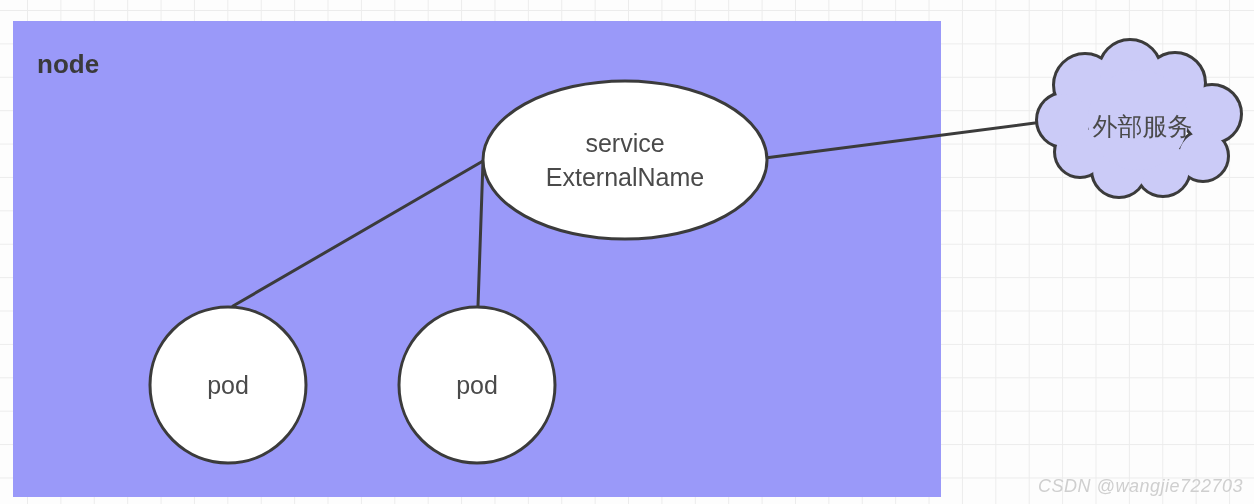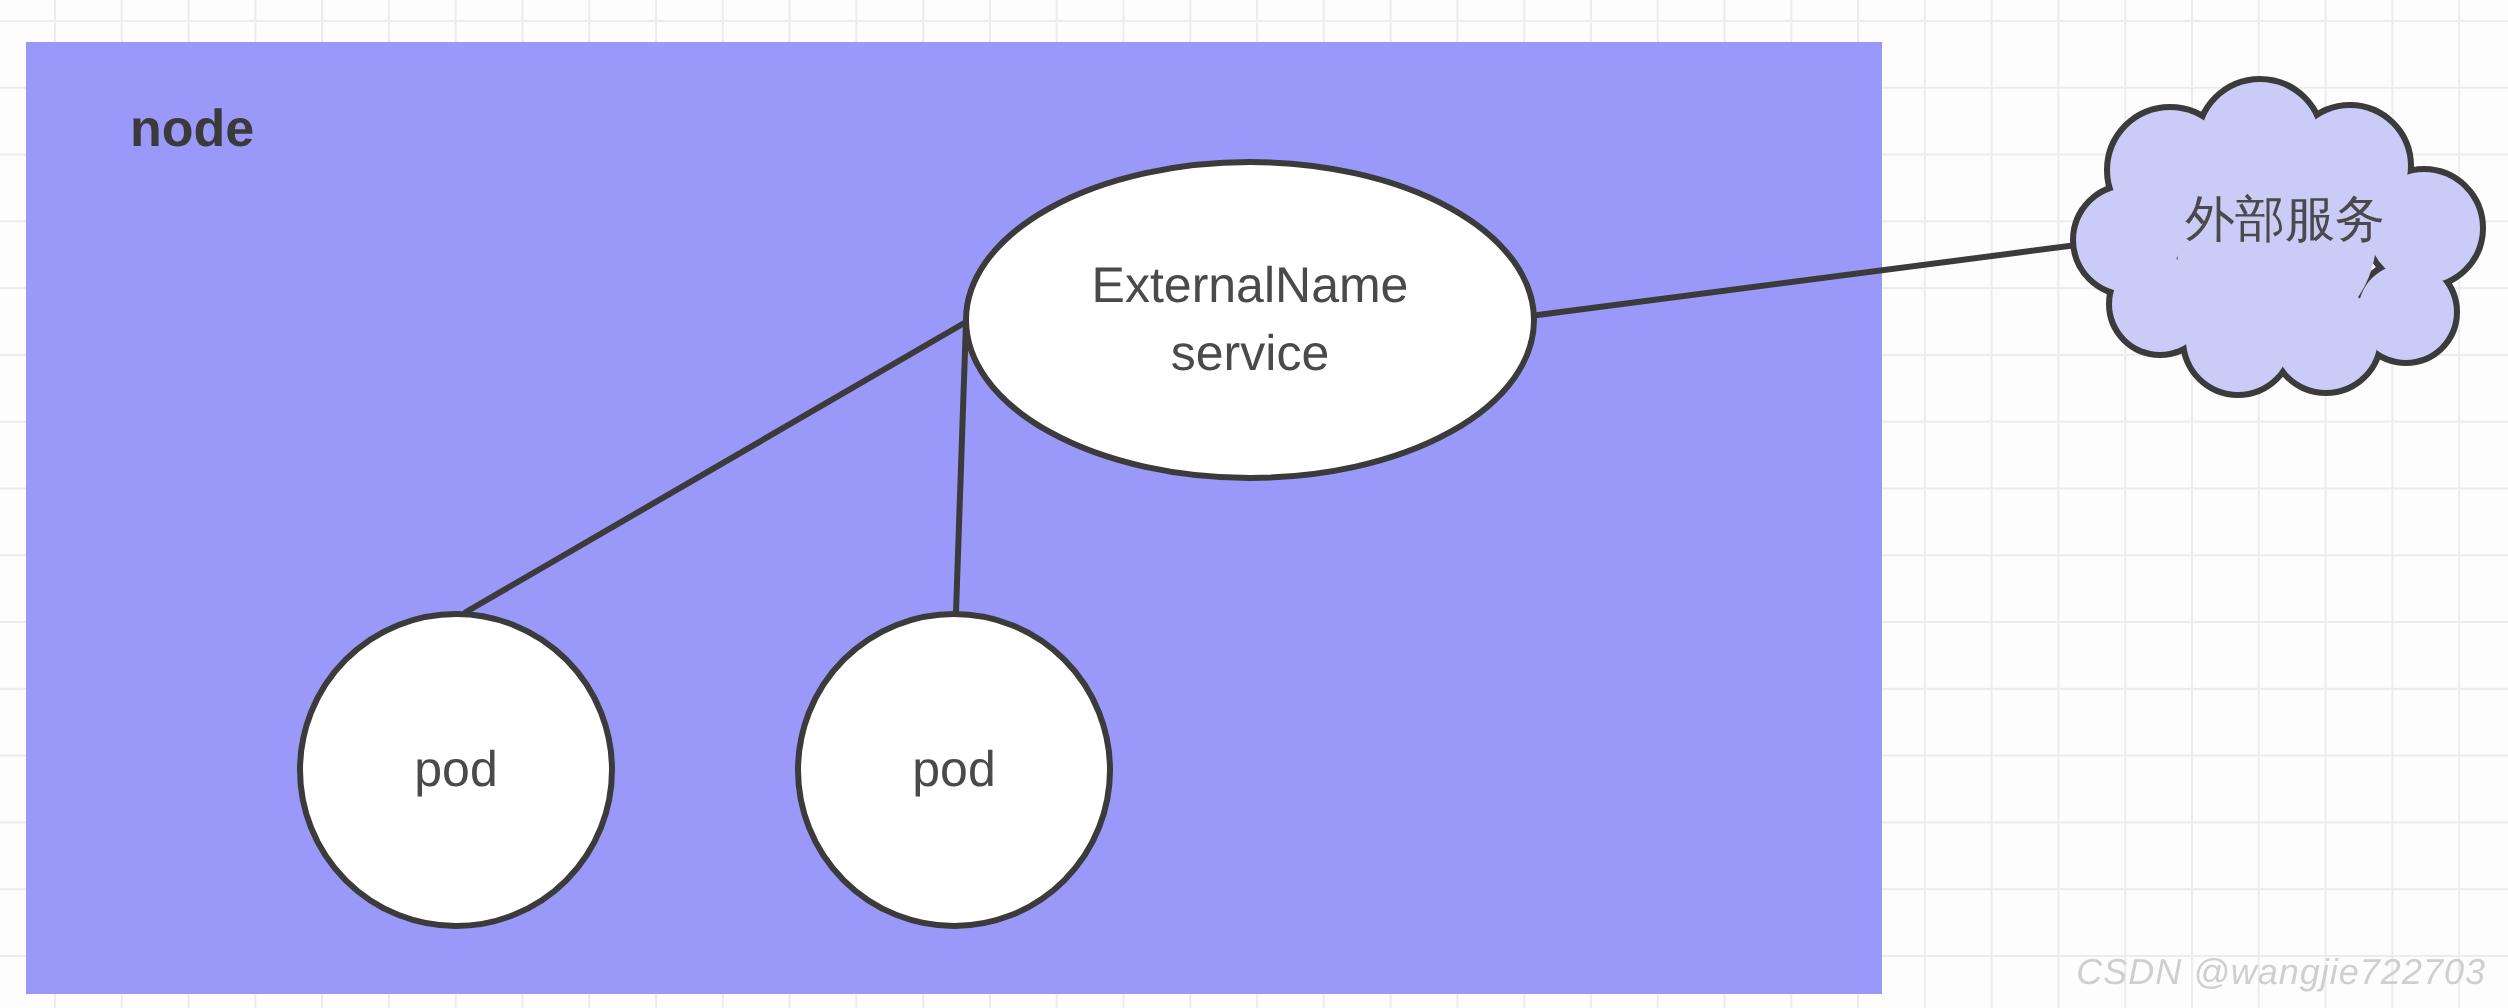--- a/index.html
+++ b/index.html
@@ -21,21 +21,20 @@
     left: 13px; top: 21px;
     width: 928px; height: 476px;
     background: #9a99f9;
   }
   .node-label {
     position: absolute;
     left: 37px; top: 49px;
     font-size: 26px;
     font-weight: bold;
     color: #3a3a3a;
-    margin-left: 28px;
   }
   svg.shapes {
     position: absolute;
     left: 0; top: 0;
     width: 1254px; height: 504px;
   }
   .shape-label {
     position: absolute;
     display: flex;
     flex-direction: column;
@@ -43,21 +42,21 @@
     justify-content: center;
     text-align: center;
     font-size: 25px;
     color: #4a4a4a;
     line-height: 1.38;
     pointer-events: none;
   }
   .label-service { left: 483px; top: 81px; width: 284px; height: 158px; }
   .label-pod1    { left: 150px; top: 307px; width: 156px; height: 156px; }
   .label-pod2    { left: 399px; top: 307px; width: 156px; height: 156px; }
-  .label-cloud   { left: 1045px; top: 34px; width: 195px; height: 153px; }
+  .label-cloud   { left: 1045px; top: 50px; width: 195px; height: 153px; }
   .watermark {
     position: absolute;
     right: 11px; bottom: 7px;
     font-size: 18px;
     color: #cfcfcf;
     letter-spacing: 0.5px;
     font-style: italic;
   }
 </style>
 </head>
@@ -102,22 +101,22 @@
         <circle cx="1163" cy="169" r="26"></circle>
         <circle cx="1119" cy="170" r="26"></circle>
         <circle cx="1080" cy="152" r="24"></circle>
         <circle cx="1064" cy="120" r="26"></circle>
         <circle cx="1138" cy="120" r="50"></circle>
       </g>
     </g>
   </svg>
 
   <div class="shape-label label-service">
+    <div>service</div>
     <div>ExternalName</div>
-    <div>service</div>
   </div>
 
   <div class="shape-label label-pod1">
     <div>pod</div>
   </div>
 
   <div class="shape-label label-pod2">
     <div>pod</div>
   </div>
 

